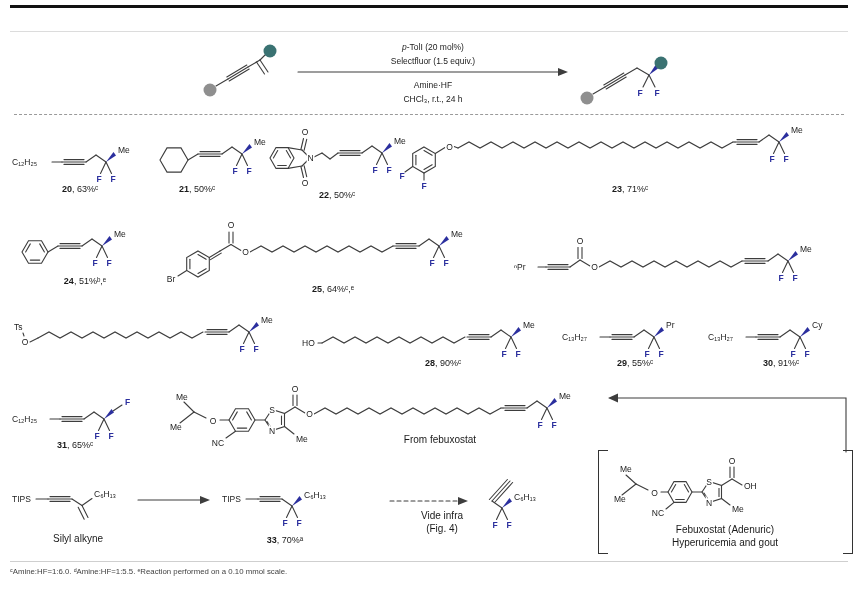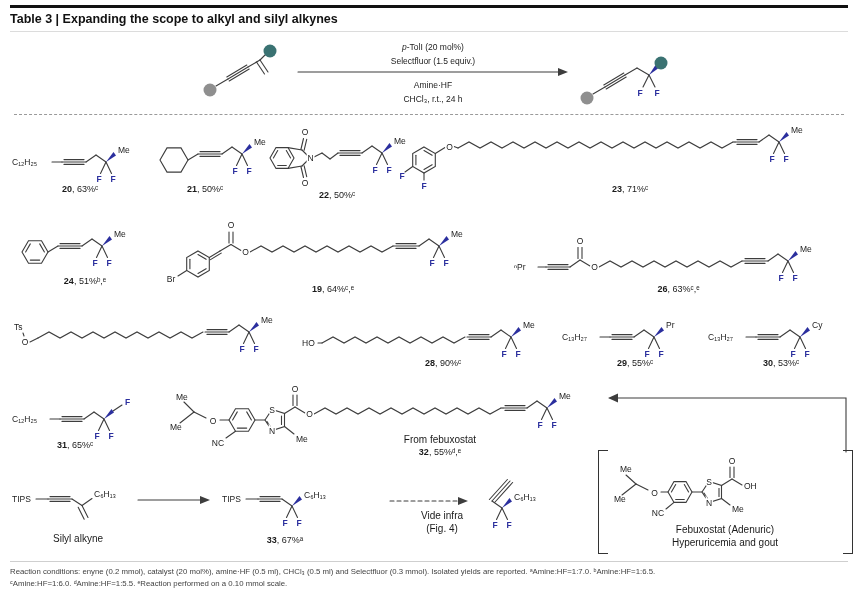--- a/index.html
+++ b/index.html
@@ -29,21 +29,20 @@
   .bracket{position:absolute;width:9px;}
   .bl{border-left:1.6px solid #333;border-top:1.6px solid #333;border-bottom:1.6px solid #333;}
   .brt{border-right:1.6px solid #333;border-top:1.6px solid #333;border-bottom:1.6px solid #333;}
 </style>
 </head>
 <body>
 
 <div class="page">
 
   <div class="abs top-rule"></div>
-  <div class="abs title">Table 3 | Expanding the scope to alkyl and silyl alkynes</div>
   <div class="abs title-rule"></div>
 
   <svg style="left:140px;top:34px" width="580" height="84">
     <g>
       <circle class="ball-g" cx="70" cy="56" r="6.5"></circle>
       <g>
         <line class="bond" x1="76" y1="52" x2="88" y2="45"></line>
         <line class="bond" x1="88" y1="45" x2="108" y2="33"></line>
         <line class="bond" x1="89.2" y1="47" x2="109.2" y2="35"></line>
         <line class="bond" x1="86.8" y1="43" x2="106.8" y2="31"></line>
@@ -112,21 +111,21 @@
       <line class="bond" x1="74" y1="34" x2="84" y2="27"></line>
       <line class="bond" x1="84" y1="27" x2="94" y2="34"></line>
       <line class="bond" x1="94" y1="34" x2="88.5" y2="45.5"></line>
       <line class="bond" x1="94" y1="34" x2="99.5" y2="45.5"></line>
     </g>
     <polygon class="wedge" points="94,34 104,27.5 101.5,24"></polygon>
     <text class="fl mid" x="87" y="54">F</text>
     <text class="fl mid" x="101" y="54">F</text>
     <text x="106" y="25">Me</text>
   </svg>
-  <div class="caption" style="left:140px;top:184px;width:130px"><b>21</b><span>, 50%ᶜ</span></div>
+  <div class="caption" style="left:132px;top:184px;width:130px"><b>21</b><span>, 50%ᶜ</span></div>
 
   <svg style="left:262px;top:116px" width="150" height="84">
     <g>
       <polygon class="bond" points="32,42 26,31.6 14,31.6 8,42 14,52.4 26,52.4"></polygon>
       <line class="bond" x1="28.6" y1="42" x2="24.3" y2="34.5"></line>
       <line class="bond" x1="15.7" y1="34.5" x2="11.4" y2="42"></line>
       <line class="bond" x1="15.7" y1="49.5" x2="24.3" y2="49.5"></line>
       <line class="bond" x1="26" y1="31.6" x2="40" y2="34"></line>
       <line class="bond" x1="26" y1="52.4" x2="40" y2="50"></line>
       <line class="bond" x1="40" y1="34" x2="47" y2="41"></line>
@@ -231,21 +230,21 @@
       <line class="bond" x1="281" y1="46" x2="286.5" y2="57.5"></line>
     </g>
     <text class="mid" x="13" y="82">Br</text>
     <text class="mid halo" x="73" y="28">O</text>
     <text class="mid halo" x="87.5" y="54.5">O</text>
     <polygon class="wedge" points="281,46 291,39.5 288.5,36"></polygon>
     <text class="fl mid" x="274" y="66">F</text>
     <text class="fl mid" x="288" y="66">F</text>
     <text x="293" y="37">Me</text>
   </svg>
-  <div class="caption" style="left:158px;top:284px;width:350px"><b>19</b><span>, 64%ᶜ,ᵉ</span></div>
+  <div class="caption" style="left:158px;top:284px;width:350px"><b>25</b><span>, 64%ᶜ,ᵉ</span></div>
 
   <svg style="left:506px;top:200px" width="345" height="92">
     <text x="8" y="70">ⁿPr</text>
     <g>
       <line class="bond" x1="32" y1="67" x2="40" y2="67"></line>
       <line class="bond" x1="40" y1="67" x2="64" y2="67"></line>
       <line class="bond" x1="42" y1="64.6" x2="62" y2="64.6"></line>
       <line class="bond" x1="42" y1="69.4" x2="62" y2="69.4"></line>
       <line class="bond" x1="64" y1="67" x2="74" y2="60"></line>
       <line class="bond" x1="72" y1="58.5" x2="72" y2="47.5"></line>
@@ -260,21 +259,20 @@
       <line class="bond" x1="282" y1="61" x2="276.5" y2="72.5"></line>
       <line class="bond" x1="282" y1="61" x2="287.5" y2="72.5"></line>
     </g>
     <text class="mid halo" x="74" y="44">O</text>
     <text class="mid halo" x="88.5" y="70">O</text>
     <polygon class="wedge" points="282,61 292,54.5 289.5,51"></polygon>
     <text class="fl mid" x="275" y="81">F</text>
     <text class="fl mid" x="289" y="81">F</text>
     <text x="294" y="52">Me</text>
   </svg>
-  <div class="caption" style="left:506px;top:284px;width:345px"><b>26</b><span>, 63%ᶜ,ᵉ</span></div>
 
   <svg style="left:10px;top:300px" width="300" height="72">
     <text x="4" y="30">Ts</text>
     <text class="mid halo" x="15" y="45">O</text>
     <g>
       <line class="bond" x1="13" y1="33" x2="14" y2="36"></line>
       <line class="bond" x1="20" y1="42" x2="28" y2="38"></line>
       <path class="bond" d="M28,38 l11,-6 l11,6 l11,-6 l11,6 l11,-6 l11,6 l11,-6 l11,6 l11,-6 l11,6 l11,-6 l11,6 l11,-6 l11,6 l11,-6"></path>
       <line class="bond" x1="195" y1="32" x2="219" y2="32"></line>
       <line class="bond" x1="197" y1="29.6" x2="217" y2="29.6"></line>
@@ -339,21 +337,21 @@
       <line class="bond" x1="74" y1="37" x2="84" y2="30"></line>
       <line class="bond" x1="84" y1="30" x2="94" y2="37"></line>
       <line class="bond" x1="94" y1="37" x2="88.5" y2="48.5"></line>
       <line class="bond" x1="94" y1="37" x2="99.5" y2="48.5"></line>
     </g>
     <polygon class="wedge" points="94,37 104,30.5 101.5,27"></polygon>
     <text class="fl mid" x="87" y="57">F</text>
     <text class="fl mid" x="101" y="57">F</text>
     <text x="106" y="28">Cy</text>
   </svg>
-  <div class="caption" style="left:706px;top:358px;width:150px"><b>30</b><span>, 53%ᶜ</span></div>
+  <div class="caption" style="left:706px;top:358px;width:150px"><b>30</b><span>, 91%ᶜ</span></div>
 
   <svg style="left:10px;top:376px" width="160" height="80">
     <text x="2" y="46">C₁₂H₂₅</text>
     <g>
       <line class="bond" x1="40" y1="43" x2="50" y2="43"></line>
       <line class="bond" x1="50" y1="43" x2="74" y2="43"></line>
       <line class="bond" x1="52" y1="40.6" x2="72" y2="40.6"></line>
       <line class="bond" x1="52" y1="45.4" x2="72" y2="45.4"></line>
       <line class="bond" x1="74" y1="43" x2="84" y2="36"></line>
       <line class="bond" x1="84" y1="36" x2="94" y2="43"></line>
@@ -406,21 +404,20 @@
     <text class="mid halo" x="104" y="58">N</text>
     <text x="128" y="66">Me</text>
     <text class="mid halo" x="127" y="15.5">O</text>
     <text class="mid halo" x="141.5" y="41">O</text>
     <polygon class="wedge" points="379,32 389,25.5 386.5,22"></polygon>
     <text class="fl mid" x="372" y="52">F</text>
     <text class="fl mid" x="386" y="52">F</text>
     <text x="391" y="23">Me</text>
   </svg>
   <div class="smalllab" style="left:330px;top:434px;width:220px">From febuxostat</div>
-  <div class="caption" style="left:330px;top:447px;width:220px"><b>32</b><span>, 55%ᵈ,ᵉ</span></div>
 
   <svg style="left:600px;top:386px" width="252" height="70">
     <polyline class="bond" points="246,66 246,12 10,12"></polyline>
     <polygon class="ah" points="8,12 18,7.5 18,16.5"></polygon>
   </svg>
 
   <div class="abs" style="left:598px;top:448px;width:254px;height:110px">
     <div class="bracket bl" style="left:0;top:2px;height:102px"></div>
     <div class="bracket brt" style="left:245px;top:2px;height:102px"></div>
     <svg style="left:14px;top:2px" width="226" height="72">
@@ -507,23 +504,22 @@
         <line class="bond" x1="492" y1="40" x2="497.5" y2="51.5"></line>
       </g>
       <polygon class="wedge" points="492,40 502,33.5 499.5,30"></polygon>
       <text class="fl mid" x="485" y="60">F</text>
       <text class="fl mid" x="499" y="60">F</text>
       <text x="504" y="32">C₆H₁₃</text>
     </g>
   </svg>
 
   <div class="smalllab" style="left:28px;top:533px;width:100px">Silyl alkyne</div>
-  <div class="caption" style="left:230px;top:535px;width:110px"><b>33</b><span>, 67%ᵃ</span></div>
+  <div class="caption" style="left:230px;top:535px;width:110px"><b>33</b><span>, 70%ᵃ</span></div>
   <div class="smalllab" style="left:392px;top:510px;width:100px">Vide infra</div>
   <div class="smalllab" style="left:392px;top:523px;width:100px">(Fig. 4)</div>
 
   <div class="abs foot-rule"></div>
   <div class="abs footnote">
-    <div>Reaction conditions: enyne (0.2 mmol), catalyst (20 mol%), amine·HF (0.5 ml), CHCl₃ (0.5 ml) and Selectfluor (0.3 mmol). Isolated yields are reported. ᵃAmine:HF=1:7.0. ᵇAmine:HF=1:6.5.</div>
     <div>ᶜAmine:HF=1:6.0. ᵈAmine:HF=1:5.5. ᵉReaction performed on a 0.10 mmol scale.</div>
   </div>
 
 </div>
 
 </body></html>

